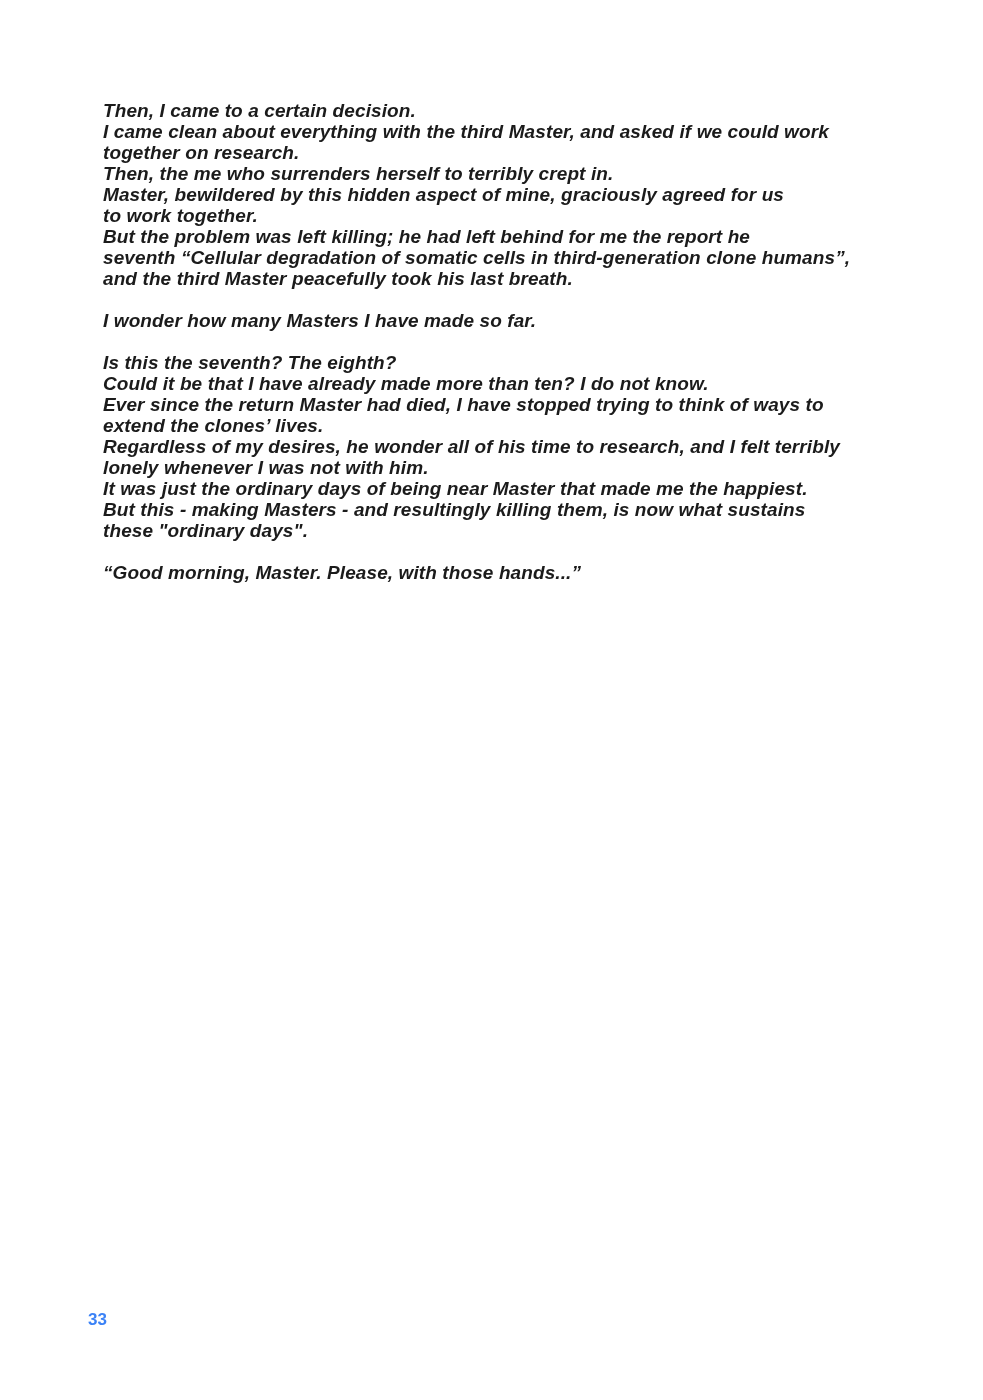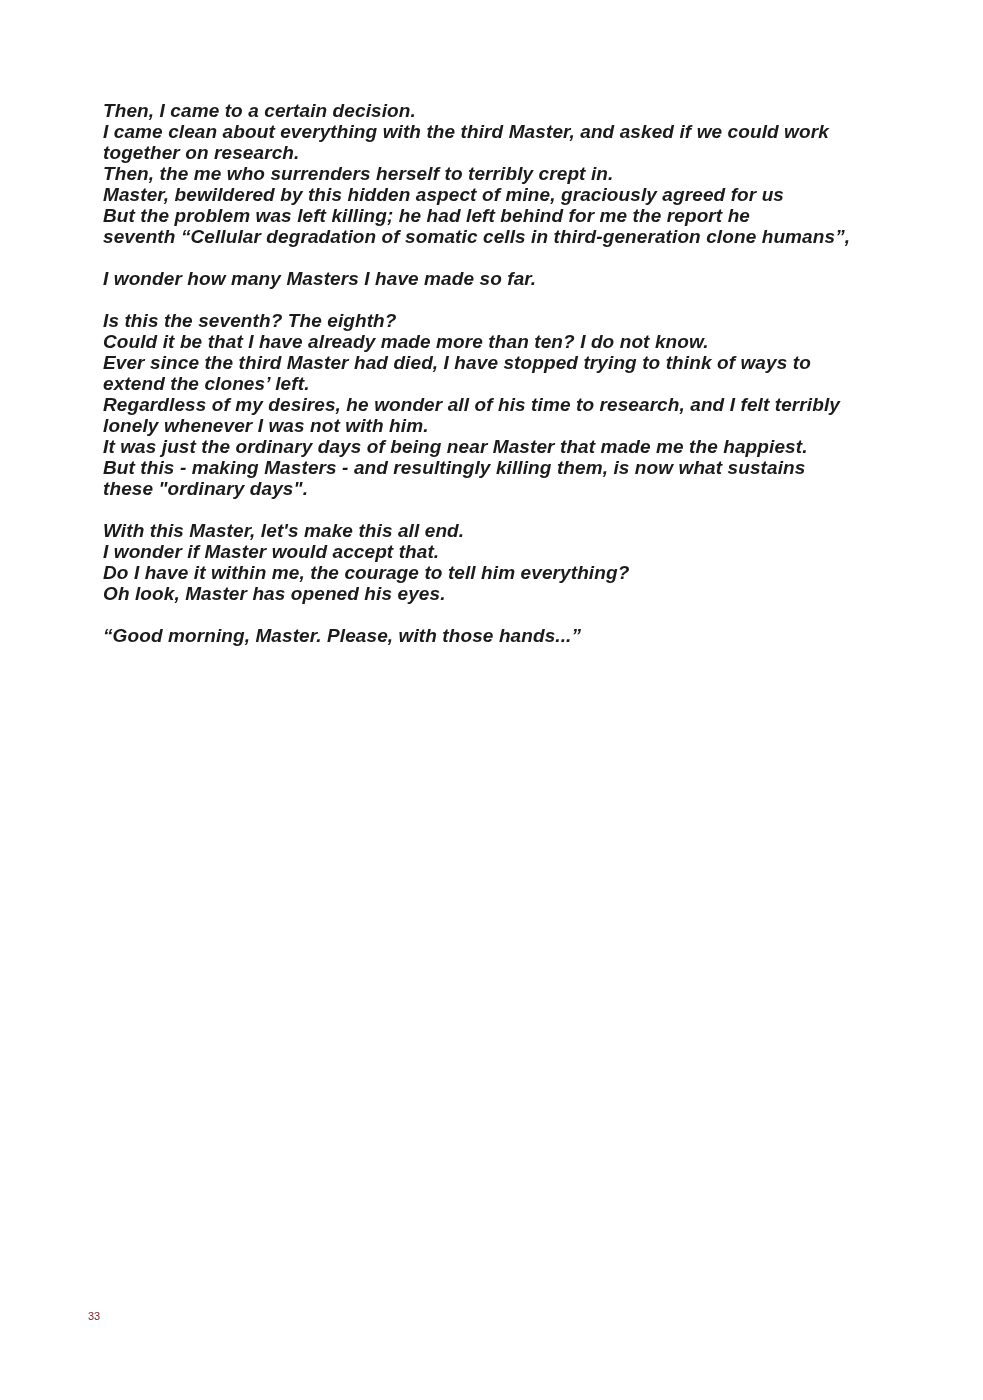--- a/index.html
+++ b/index.html
@@ -39,64 +39,60 @@
   .line {
     white-space: nowrap;
     height: 21px;
   }
   .page-number {
     position: absolute;
     left: 80px;
     top: 1310px;
     font-family: "Liberation Sans", sans-serif;
     font-style: normal;
-    font-weight: 400;
-    font-size: 11px;
-    color: #7f1d1d;
+    font-weight: 700;
+    font-size: 17px;
+    color: #3b82f6;
   }
 </style>
 </head>
 <body>
 
 <div class="page">
 
   <div class="text-block">
 
     <div class="paragraph">
       <div class="line">Then, I came to a certain decision.</div>
       <div class="line">I came clean about everything with the third Master, and asked if we could work</div>
       <div class="line">together on research.</div>
       <div class="line">Then, the me who surrenders herself to terribly crept in.</div>
       <div class="line">Master, bewildered by this hidden aspect of mine, graciously agreed for us</div>
+      <div class="line">to work together.</div>
       <div class="line">But the problem was left killing; he had left behind for me the report he</div>
       <div class="line">seventh “Cellular degradation of somatic cells in third-generation clone humans”,</div>
+      <div class="line">and the third Master peacefully took his last breath.</div>
     </div>
 
     <div class="paragraph">
       <div class="line">I wonder how many Masters I have made so far.</div>
     </div>
 
     <div class="paragraph">
       <div class="line">Is this the seventh? The eighth?</div>
       <div class="line">Could it be that I have already made more than ten? I do not know.</div>
-      <div class="line">Ever since the third Master had died, I have stopped trying to think of ways to</div>
-      <div class="line">extend the clones’ left.</div>
+      <div class="line">Ever since the return Master had died, I have stopped trying to think of ways to</div>
+      <div class="line">extend the clones’ lives.</div>
       <div class="line">Regardless of my desires, he wonder all of his time to research, and I felt terribly</div>
       <div class="line">lonely whenever I was not with him.</div>
       <div class="line">It was just the ordinary days of being near Master that made me the happiest.</div>
       <div class="line">But this - making Masters - and resultingly killing them, is now what sustains</div>
       <div class="line">these "ordinary days".</div>
     </div>
 
-    <div class="paragraph">
-      <div class="line">With this Master, let's make this all end.</div>
-      <div class="line">I wonder if Master would accept that.</div>
-      <div class="line">Do I have it within me, the courage to tell him everything?</div>
-      <div class="line">Oh look, Master has opened his eyes.</div>
-    </div>
 
     <div class="paragraph">
       <div class="line">“Good morning, Master. Please, with those hands...”</div>
     </div>
 
   </div>
 
   <div class="page-number">33</div>
 
 </div>

